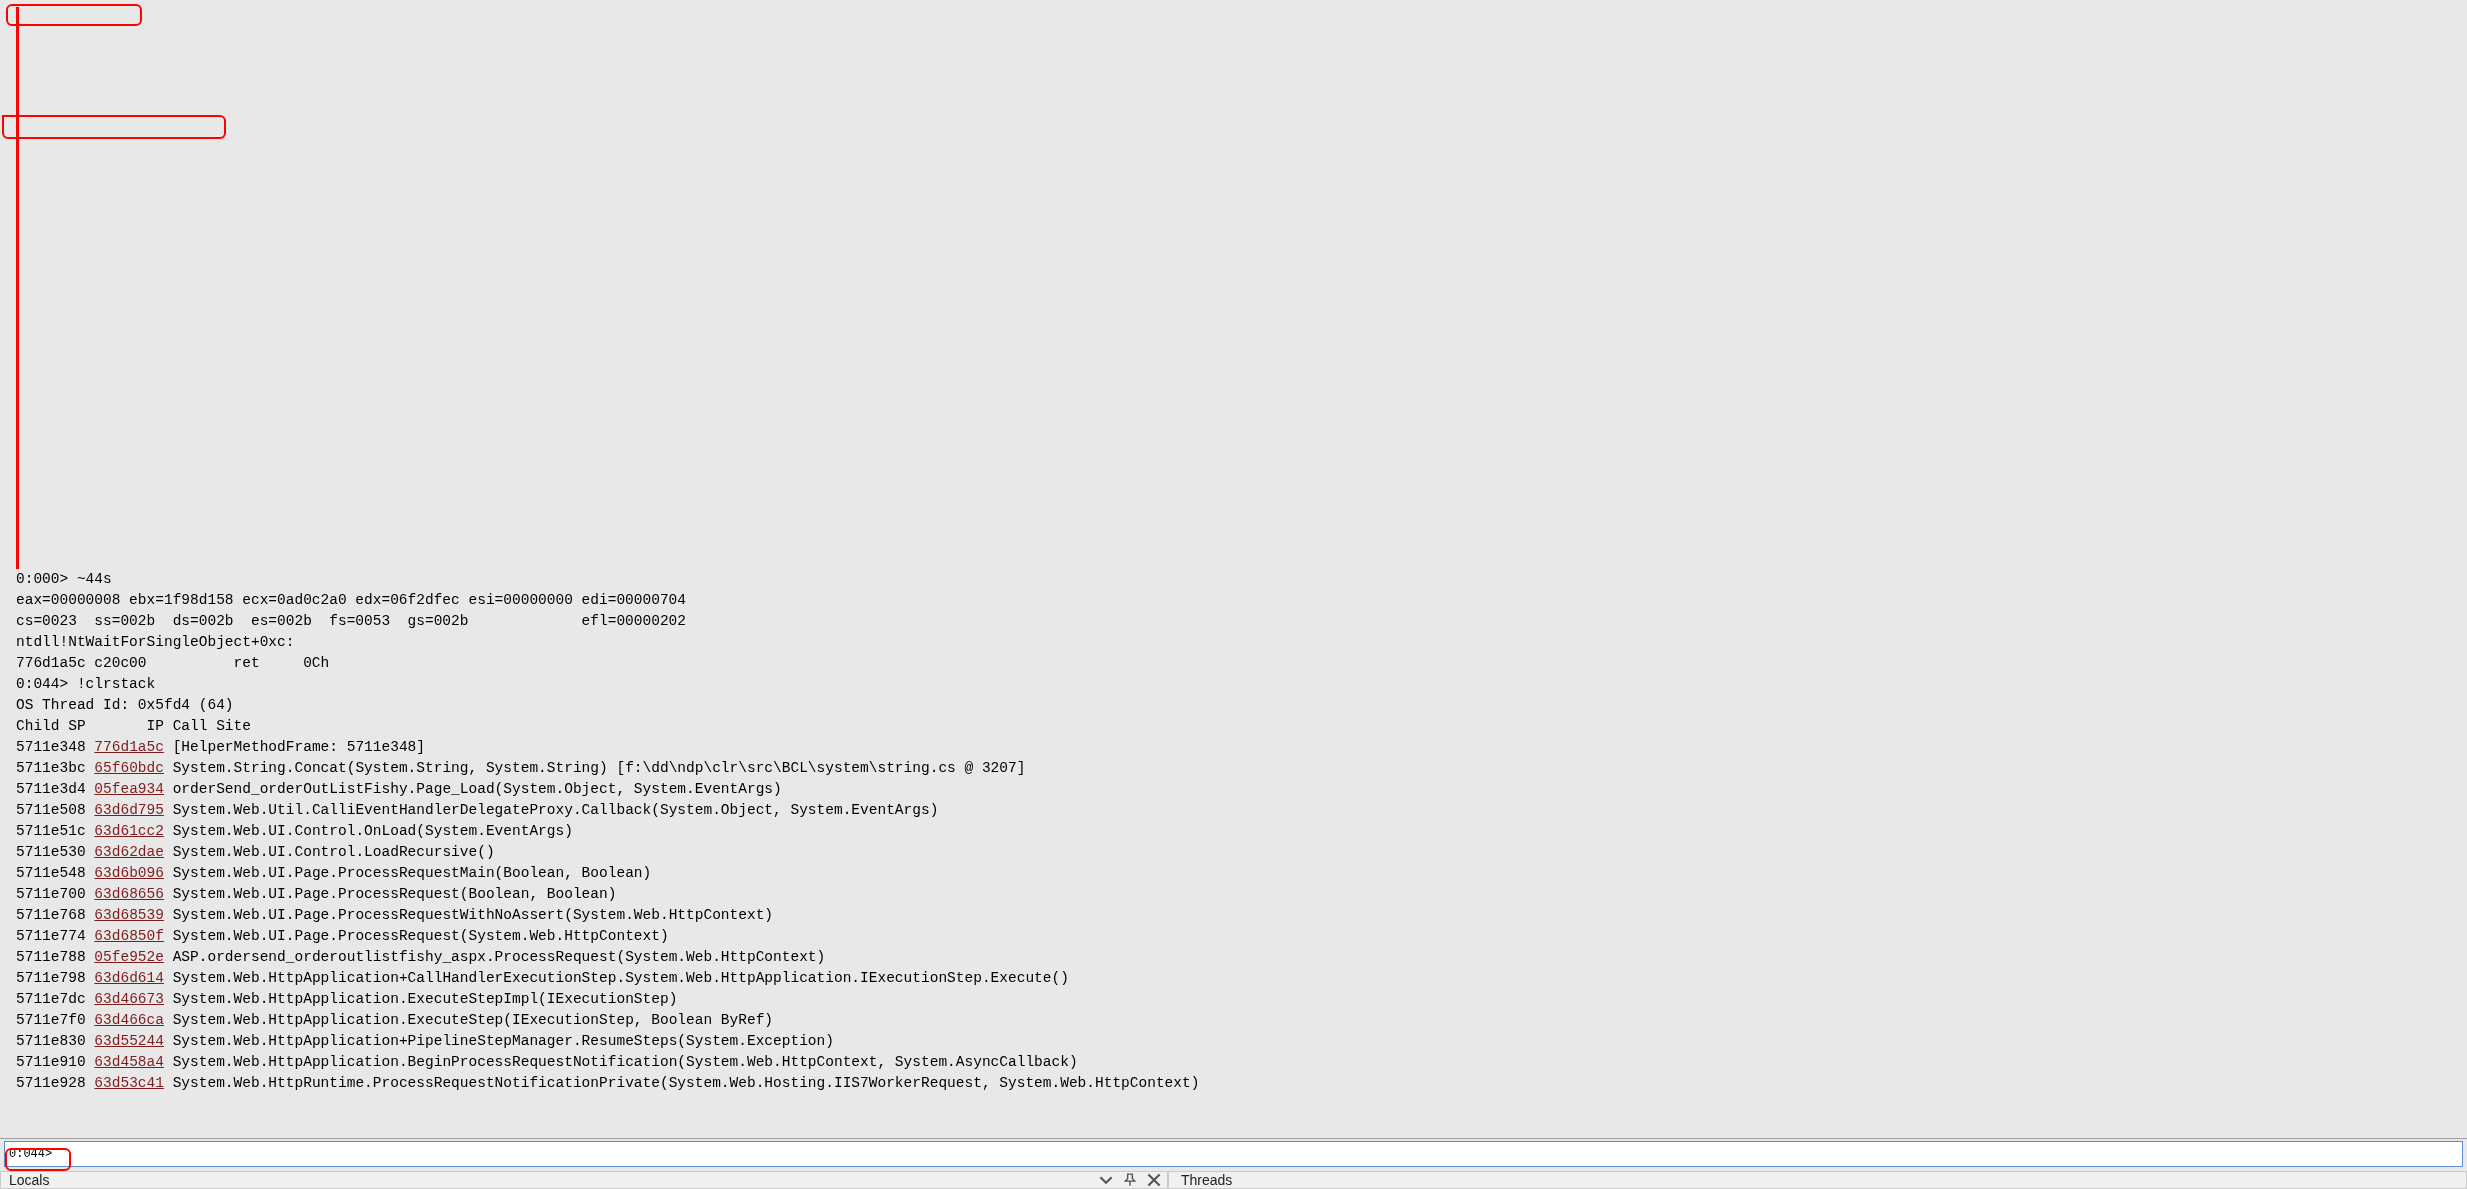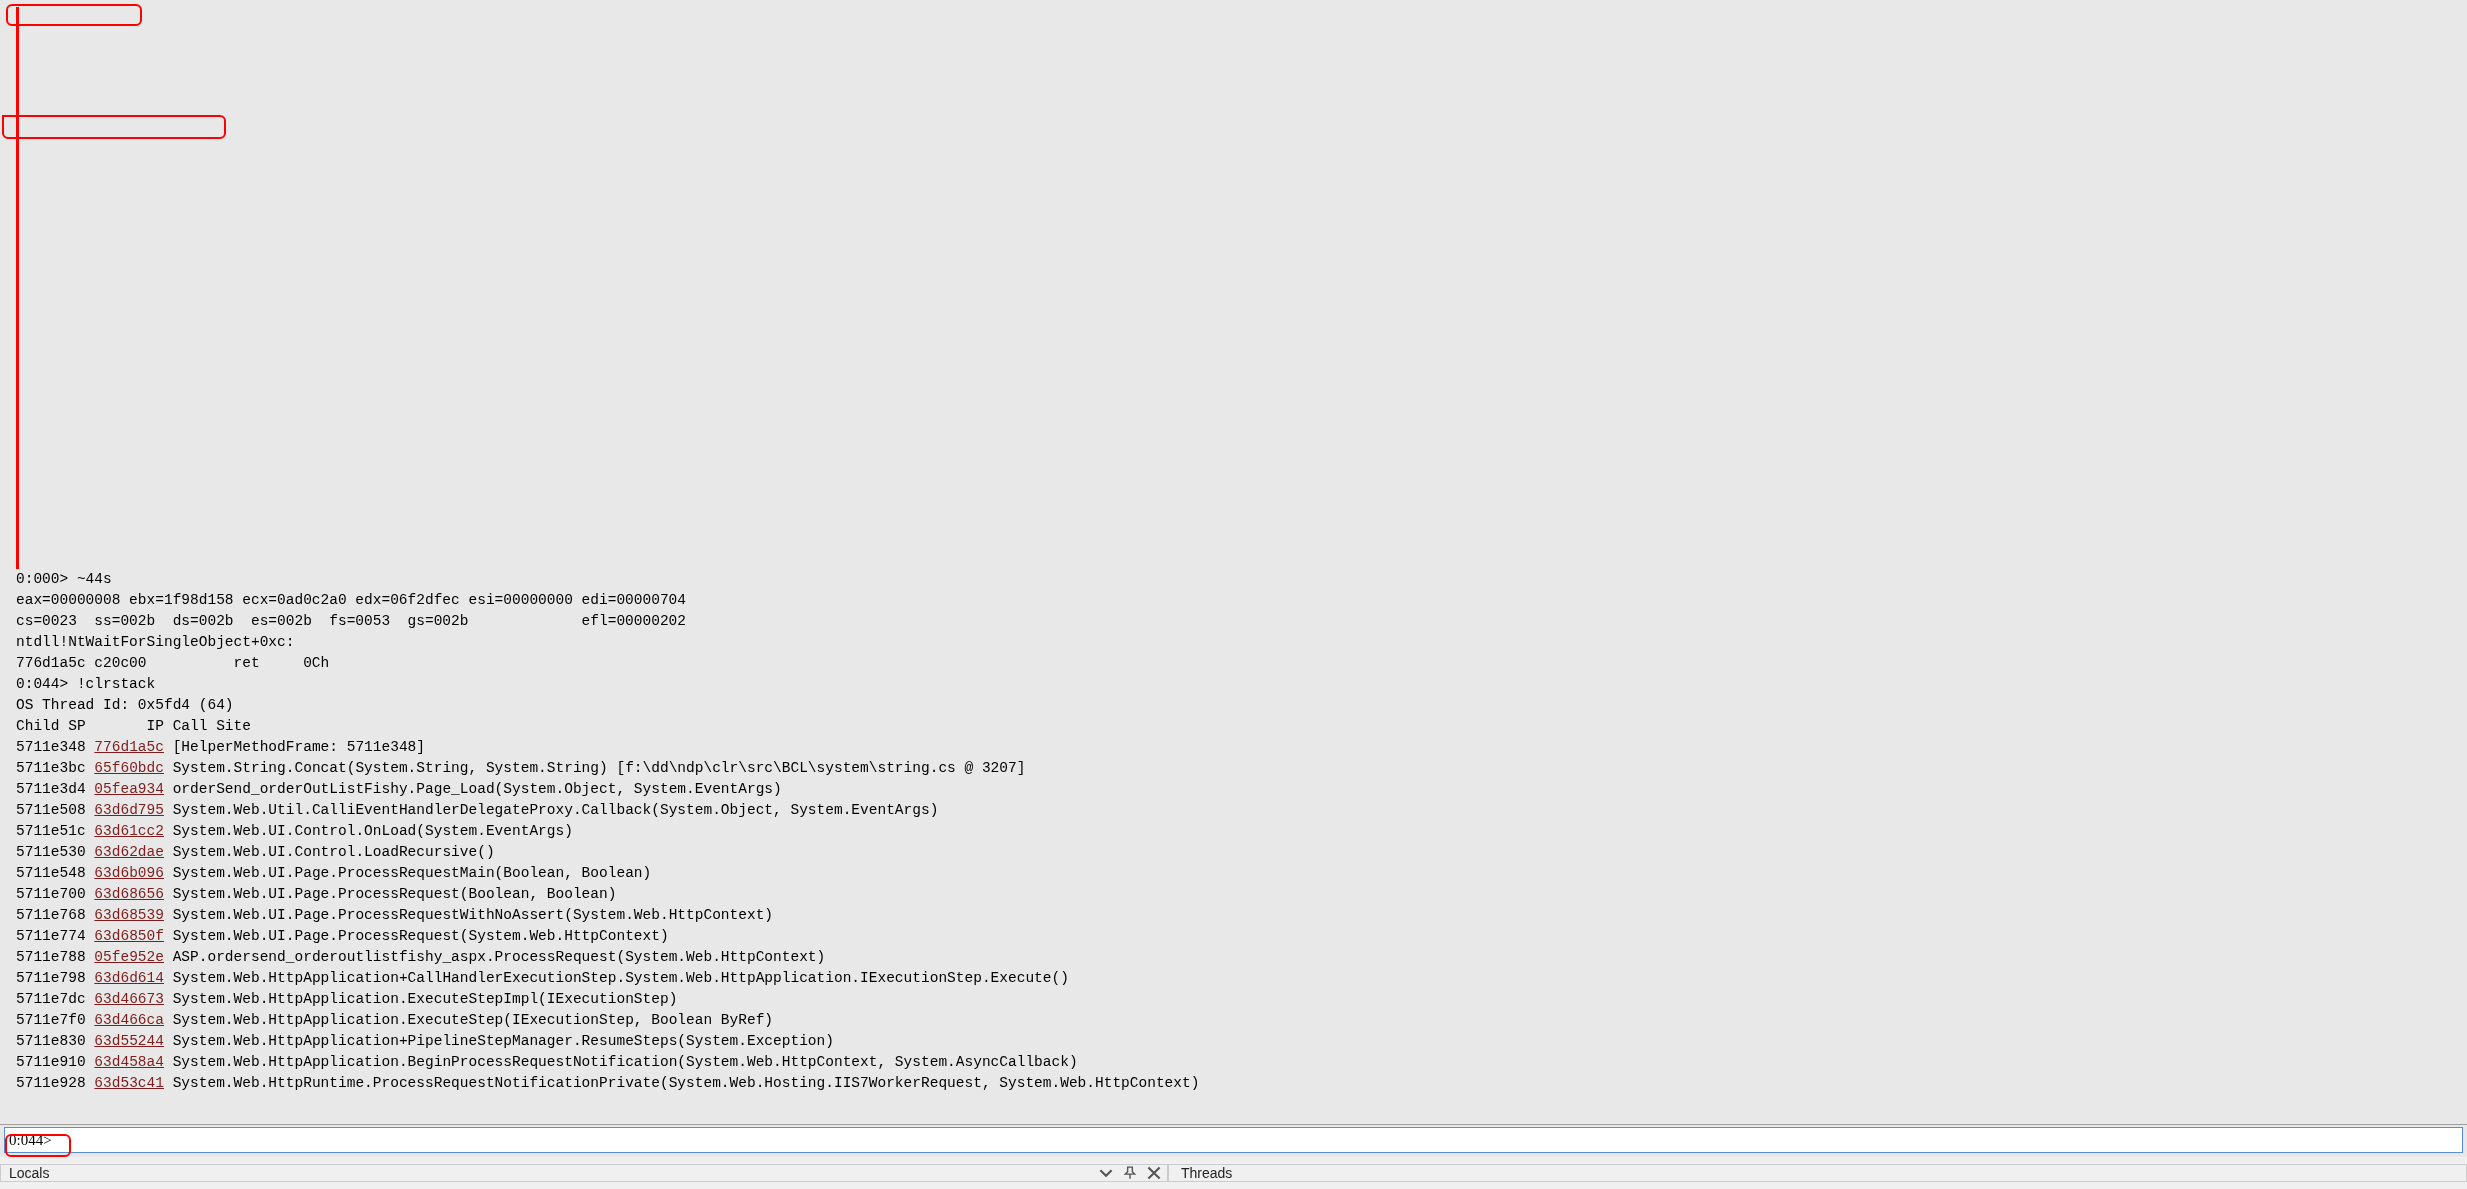--- a/index.html
+++ b/index.html
@@ -26,35 +26,34 @@
   .addr-link { color: #7f1d1d; text-decoration: underline; cursor: pointer; }
   .input-row {
     background: #ffffff;
     border: 1px solid #5a8dd6;
     height: 26px;
     display: flex;
     align-items: center;
     padding: 0 0 0 4px;
     margin: 2px 4px 4px 4px;
   }
-  .prompt { font-family: Liberation Serif, serif; font-size: 15px; }
+  .prompt { font-family: Liberation Mono, monospace; font-size: 12px; }
   .cmd-input {
     flex: 1;
     border: none;
     outline: none;
     font-family: Consolas, monospace;
     font-size: 14.5px;
     height: 100%;
     background: transparent;
   }
   .panel-row {
     display: flex;
-    height: 32px;
+    height: 18px;
     background: #f0f0f0;
-    align-items: center;
   }
   .panel {
     display: flex;
     align-items: center;
     border: 1px solid #cccccc;
     background: #f0f0f0;
   }
   .panel.locals { flex: 0 0 1168px; justify-content: space-between; padding: 0 6px 0 8px; }
   .panel.threads { flex: 1; padding-left: 12px; }
   .panel-title { font-family: 'Segoe UI', Arial, sans-serif; font-size: 14px; color: #222; }

